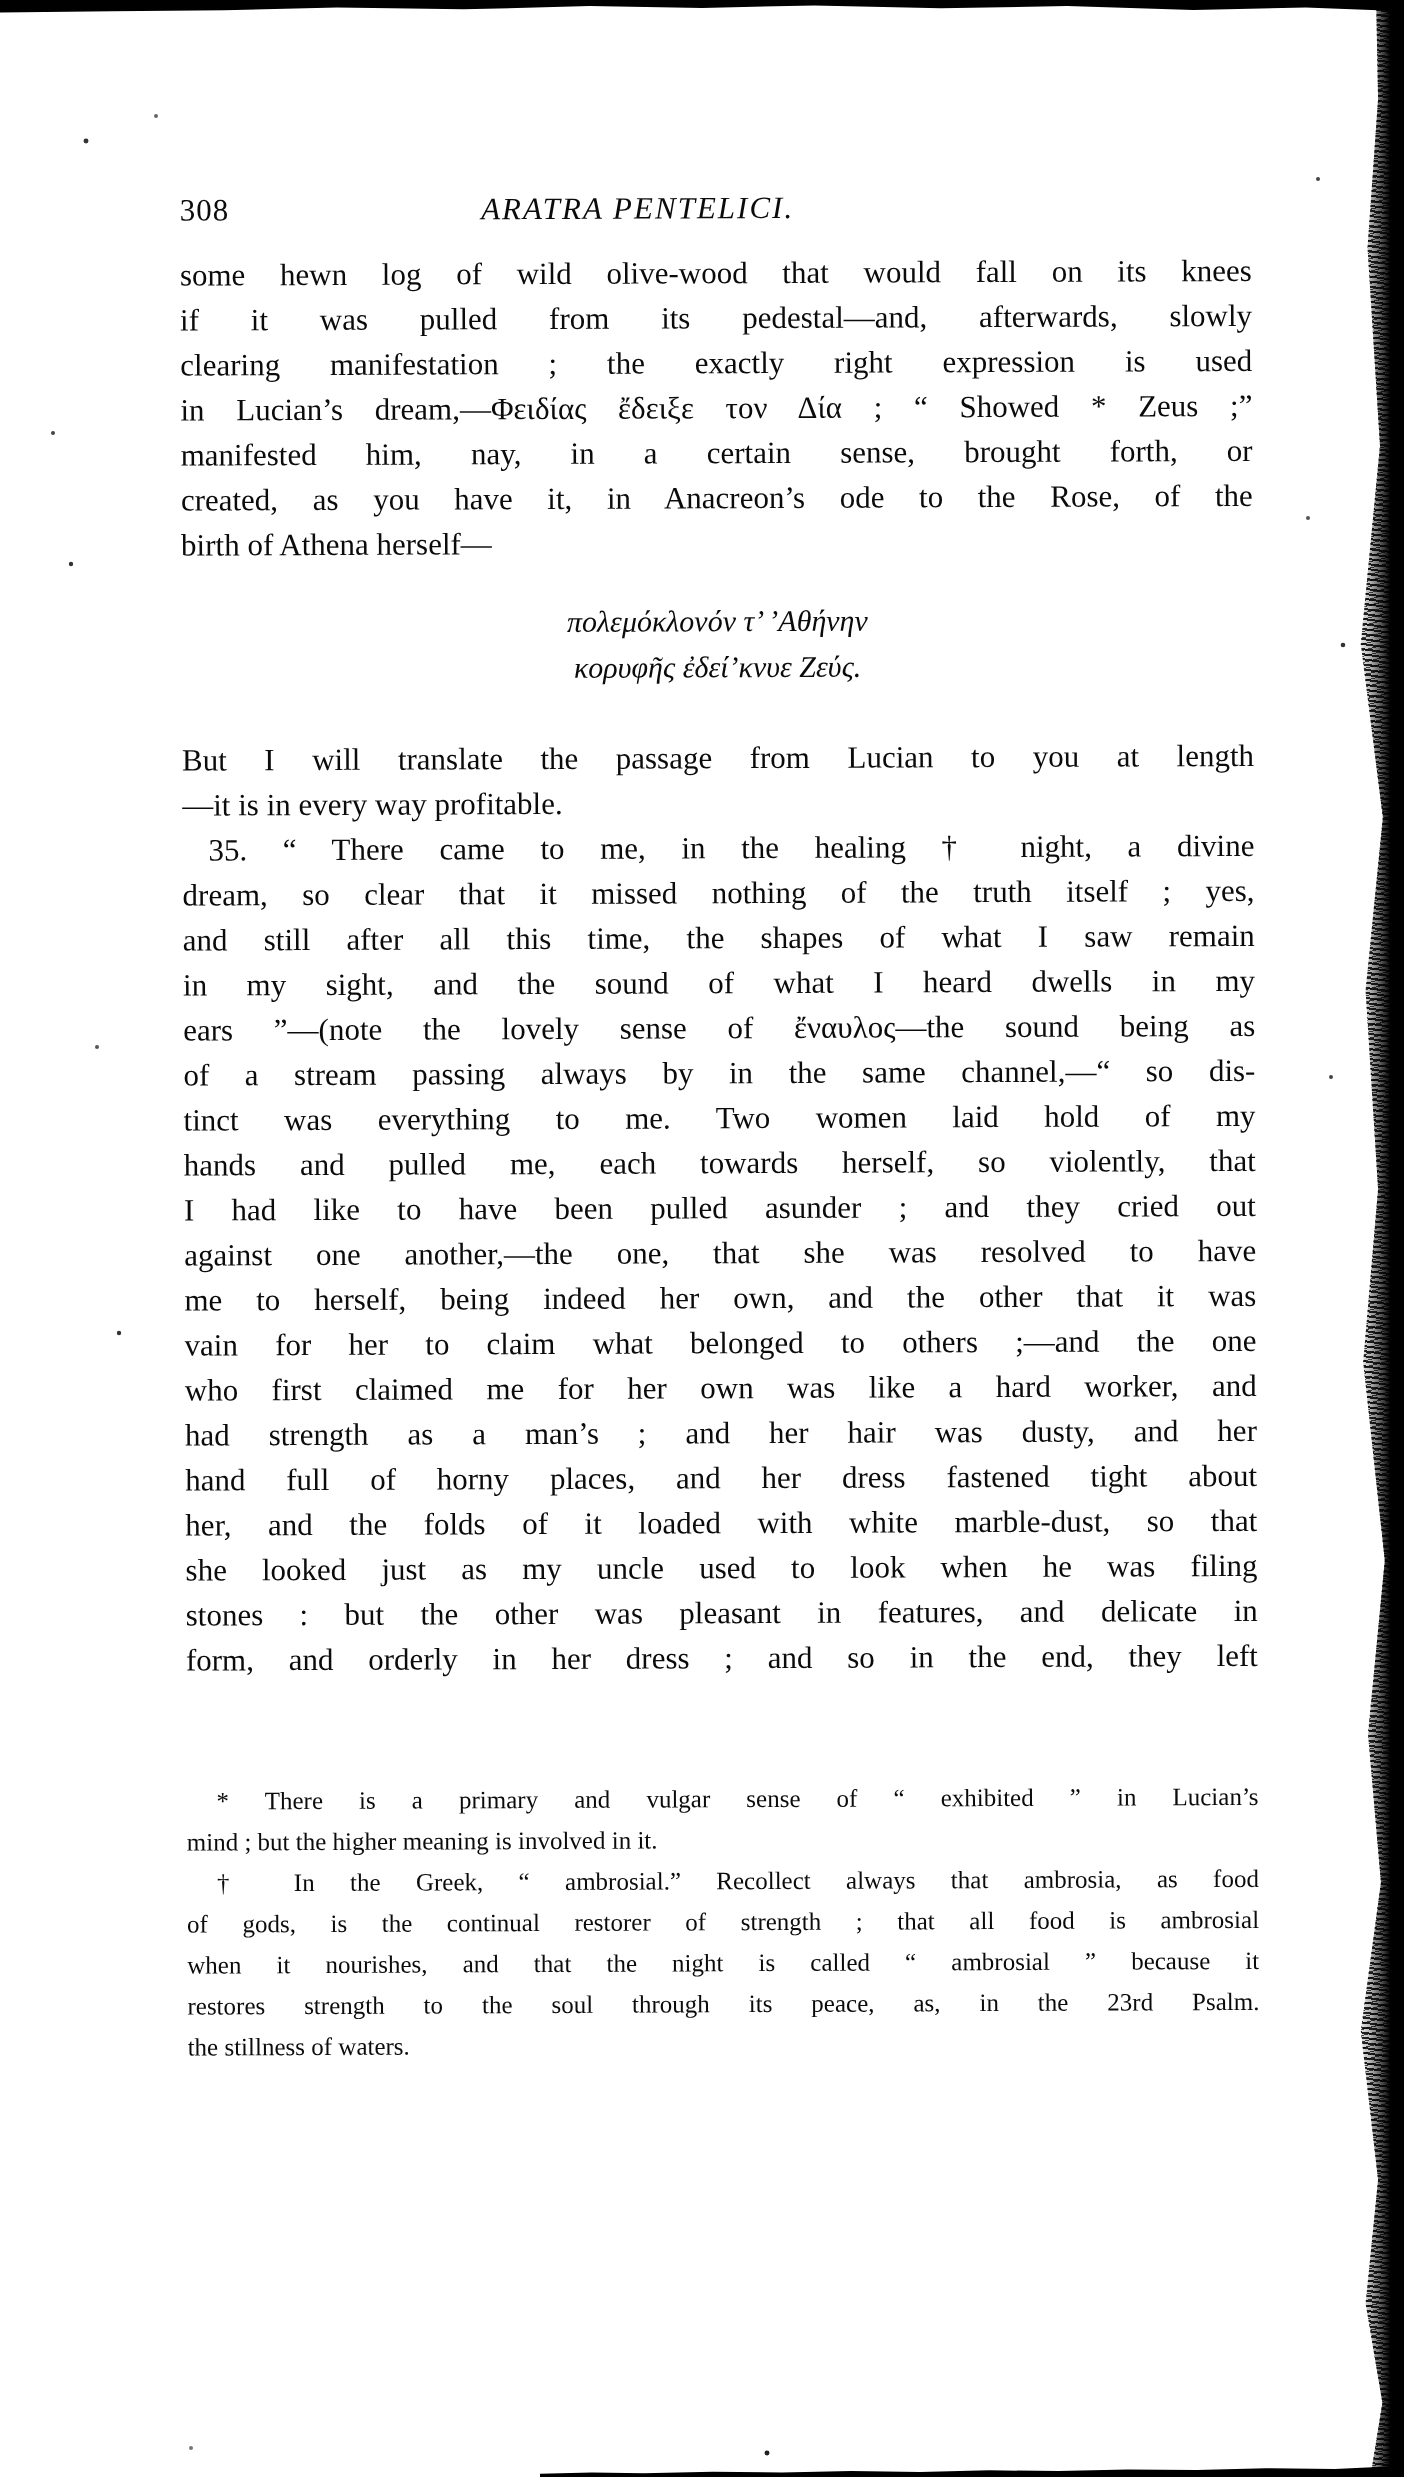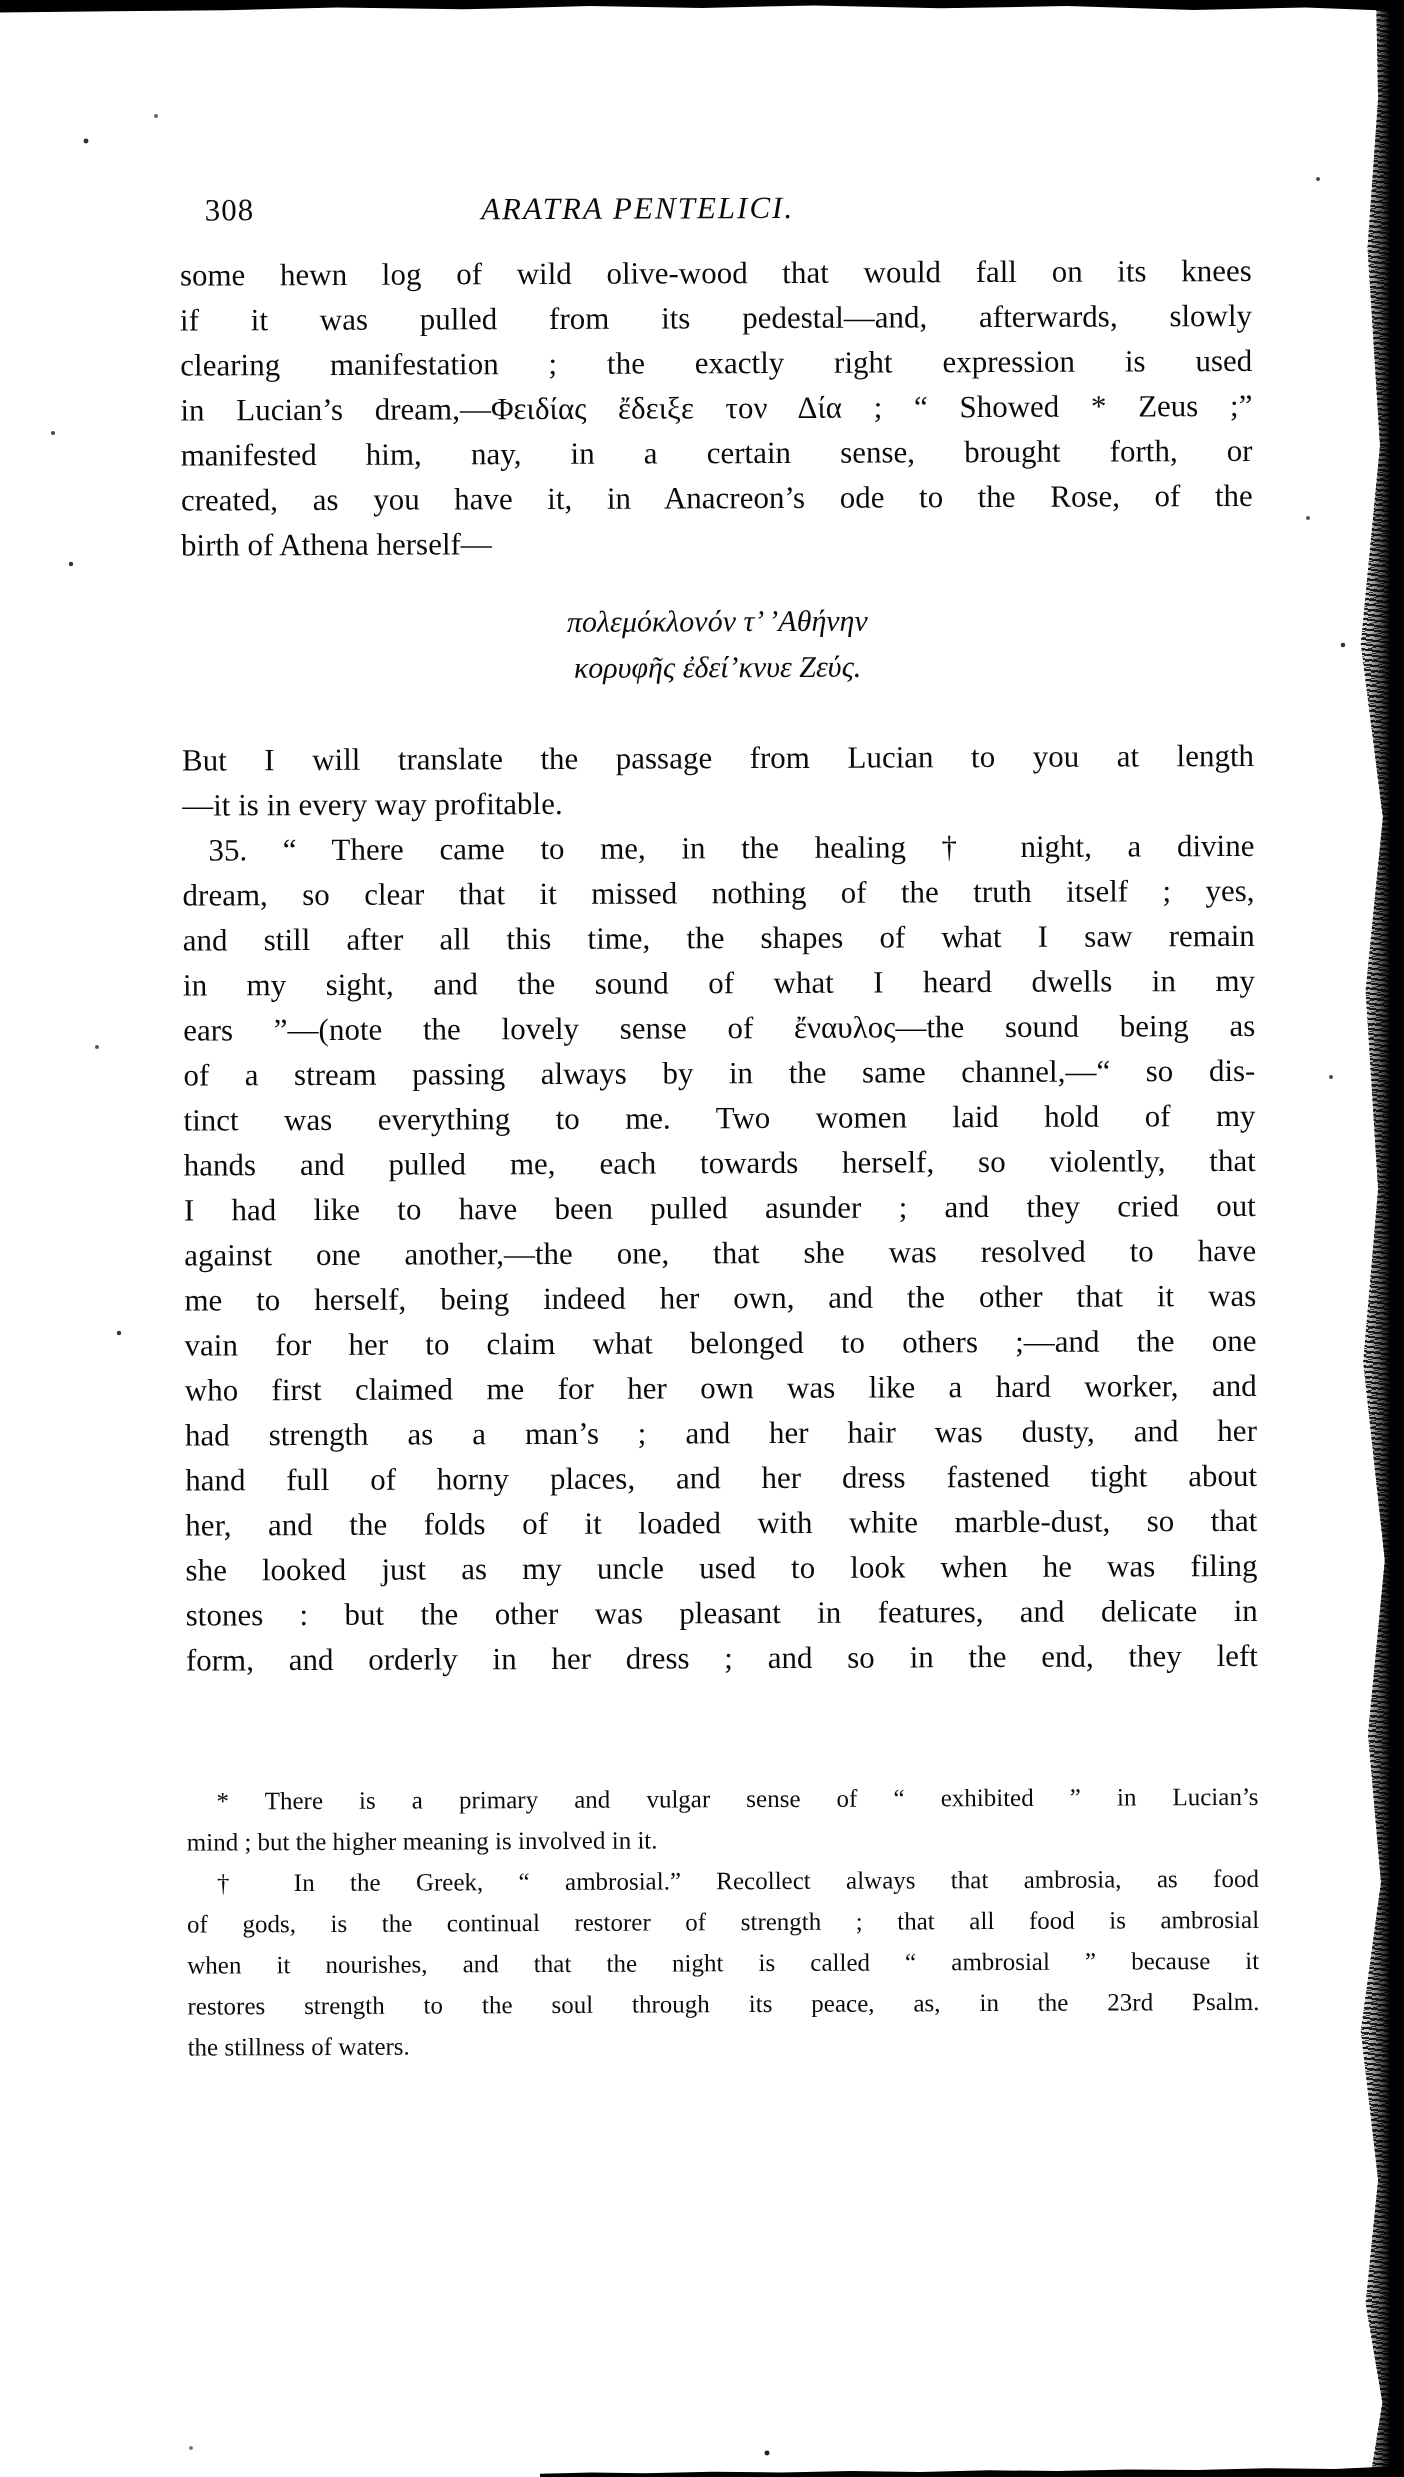--- a/index.html
+++ b/index.html
@@ -42,21 +42,21 @@
       85px 140px 0 1.5px #333, 52px 432px 0 1px #444, 70px 563px 0 1.2px #333,
       96px 1046px 0 1px #555, 118px 1332px 0 1.2px #333, 766px 2452px 0 1.5px #222,
       1317px 178px 0 1px #444, 1307px 517px 0 1px #555, 1342px 644px 0 1.3px #333,
       1330px 1076px 0 1px #444, 155px 115px 0 1px #666, 190px 2447px 0 1px #777;
   }
   
   .running-head{
     position:absolute; left:183px; top:190px; width:1072px; height:46px;
     font-size:31px;
   }
-  .page-number{ position:absolute; left:0; top:0; letter-spacing:1px;margin-left:25px; }
+  .page-number{ position:absolute; left:0; top:0; letter-spacing:1px; }
   .running-title{
     position:absolute; left:calc(50% - 78px); top:0;
     transform:translateX(-50%);
     font-style:italic; letter-spacing:2px;
   }
   
   .text-column{
     position:absolute; left:183px; top:250px; width:1072px;
     font-size:31px;
   }

